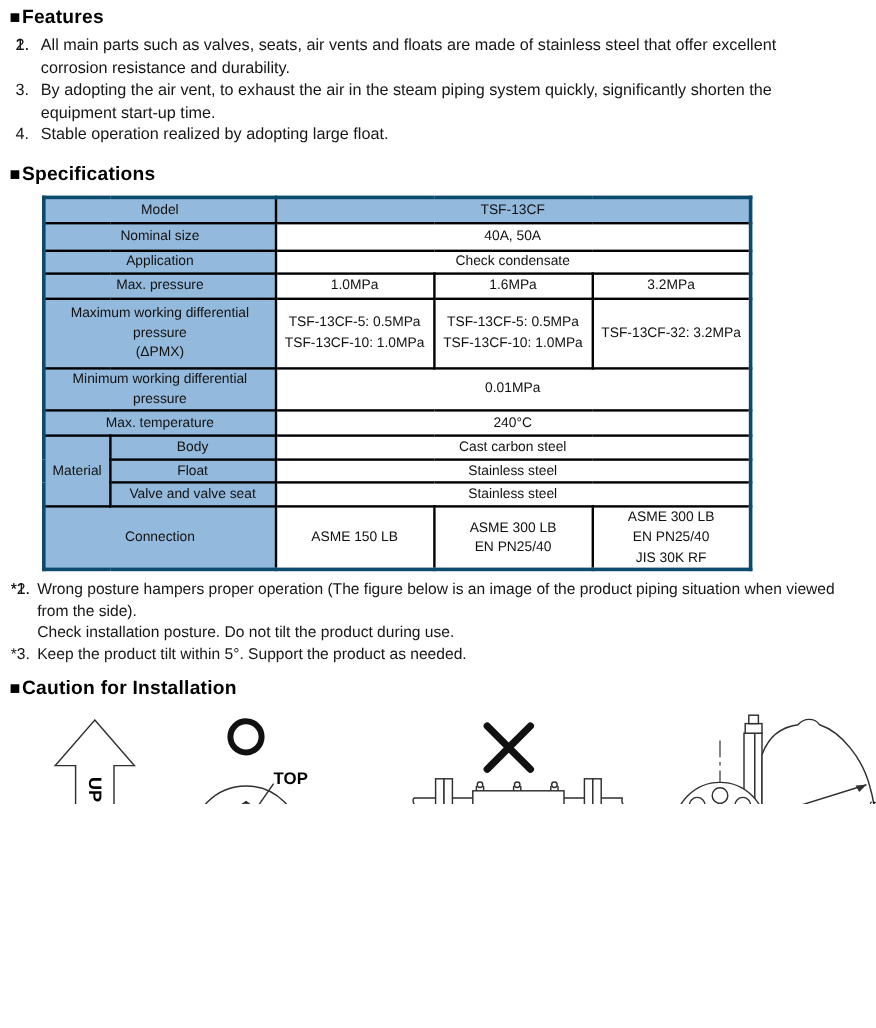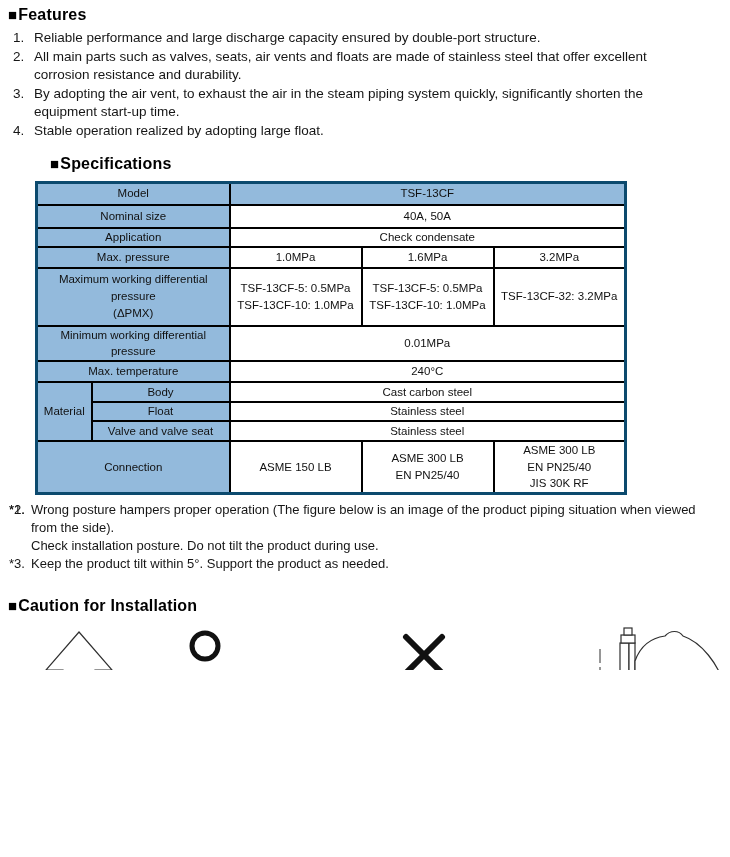--- a/index.html
+++ b/index.html
@@ -18,43 +18,43 @@
   table.spec td { border:2px solid #000; text-align:center; vertical-align:middle;
                   font-size:11.5px; color:#111; padding:0 3px; line-height:1.45; }
   td.lbl { background:#93badc; }
   .small   { font-size:10.5px; }
   .longlbl { font-size:10.5px; line-height:1.55; }
   .mline   { line-height:21px; }
   .mline3  { line-height:16px; }
   .fnotes { margin-top:6px; }
   .fnote { position:relative; padding-left:23px; font-size:13px; line-height:18px; color:#161616; max-width:724px; }
   .fnote .mk { position:absolute; left:1px; }
-  .caution-h { margin-top:24px; }
+  .caution-h { margin-top:11px; }
   .diagrams { position:relative; height:205px; margin-top:2px; }
   .diagrams svg { position:absolute; }
   svg text { font-family:"Liberation Sans", sans-serif; fill:#000; }
   .draw { stroke:#2f2f2f; stroke-width:1.2; fill:none; }
   .drawf { stroke:#2f2f2f; stroke-width:1.2; fill:#fff; }
   .sym { stroke:#111; fill:none; }
 </style>
 </head>
 <body>
 
 <div class="page">
 
   <h2 class="section"><span class="sec-bullet">■</span><span>Features</span></h2>
 
   <div class="feat-list">
-    <div class="feat-item"><span class="feat-num">1.</span><span>Reliable performance and large discharge capacity ensured by double-port structure.</span></div>
+    <div class="feat-item"><span class="feat-num">1.</span></div>
     <div class="feat-item"><span class="feat-num">2.</span><span>All main parts such as valves, seats, air vents and floats are made of stainless steel that offer excellent corrosion resistance and durability.</span></div>
     <div class="feat-item"><span class="feat-num">3.</span><span>By adopting the air vent, to exhaust the air in the steam piping system quickly, significantly shorten the equipment start-up time.</span></div>
     <div class="feat-item"><span class="feat-num">4.</span><span>Stable operation realized by adopting large float.</span></div>
   </div>
 
-  <h2 class="section" style="margin-top:15px;margin-left:42px;"><span class="sec-bullet">■</span><span>Specifications</span></h2>
+  <h2 class="section" style="margin-top:15px;"><span class="sec-bullet">■</span><span>Specifications</span></h2>
 
   <div class="spec-wrap">
     <table class="spec">
       <colgroup>
           <col style="width:55px">
           <col style="width:138px">
           <col style="width:132px">
           <col style="width:132px">
           <col style="width:132px">
         </colgroup>

